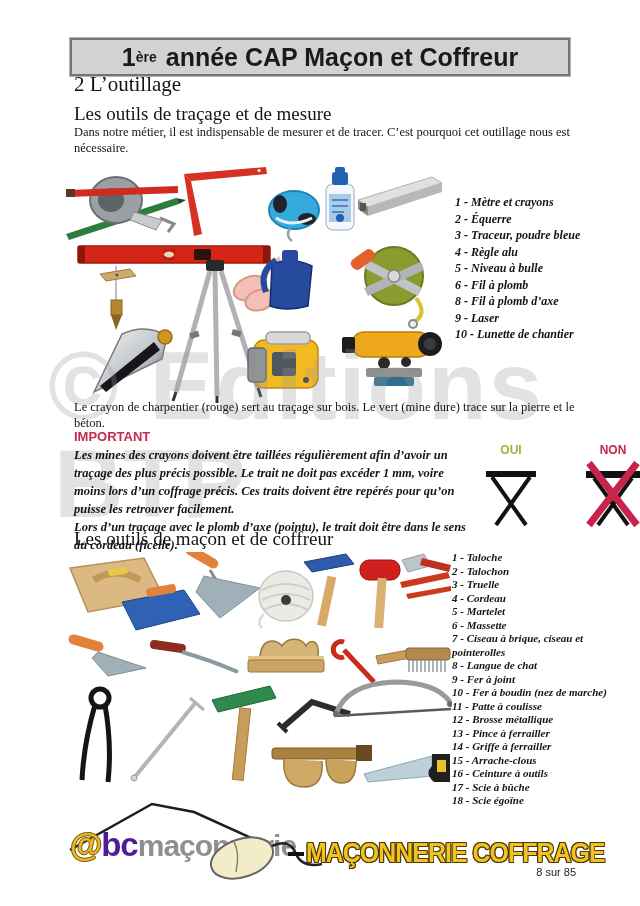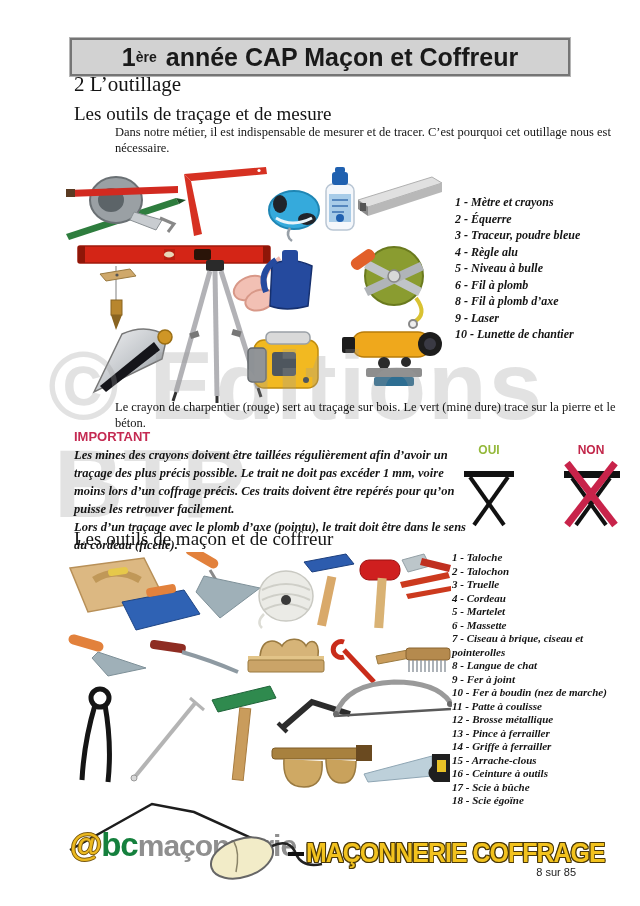--- a/index.html
+++ b/index.html
@@ -12,21 +12,21 @@
     display:flex; align-items:center; justify-content:center;
     font-family:"Liberation Sans", sans-serif; font-weight:bold; font-size:25px; color:#1a1a1a; }
   .header-box sup { font-size:14px; vertical-align:super; line-height:0; }
   .header-rest { margin-left:9px;text-align:center; }
 
   .h-chapter { position:absolute; left:74px; top:72px; font-size:21px; font-weight:400; }
   .h-sub { position:absolute; font-size:19px; font-weight:400; }
   .h-sub1 { left:74px; top:103px; }
   .h-sub2 { left:74px; top:528px; }
 
-  .body-text { position:absolute; font-size:12.5px; line-height:16px;margin-left:41px; }
+  .body-text { position:absolute; font-size:12.5px; line-height:16px; }
   .p-intro { left:74px; top:124px; width:500px; }
   .p-crayon { left:74px; top:399px; width:505px; z-index:2; }
 
   .important-label { position:absolute; left:74px; top:429px; z-index:2;
     font-family:"Liberation Sans", sans-serif; font-weight:bold; font-size:13px; color:#c42a52; }
   .p-important { position:absolute; left:74px; top:446px; width:402px; z-index:2;
     font-style:italic; font-weight:600; font-size:12.5px; line-height:18px; }
   .p-important .para2 { display:block; }
 
   
@@ -39,34 +39,34 @@
   .collage1 { left:64px; top:160px; }
   .collage2 { left:64px; top:552px; }
 
   
   .watermark { position:absolute; left:48px; top:336px; z-index:1; pointer-events:none;
     font-family:"Liberation Sans", sans-serif; font-weight:bold; color:#9a9a9a; opacity:0.28; }
   .watermark .wline1 { font-size:96px; letter-spacing:2px; line-height:100px; }
   .watermark .wline2 { font-size:96px; line-height:96px; margin-left:6px; }
 
   
-  .ouinon { position:absolute; left:460px; top:443px; width:152px; z-index:2;
+  .ouinon { position:absolute; left:482px; top:443px; width:152px; z-index:2;
     display:flex; gap:44px; }
   .ouinon .col { display:flex; flex-direction:column; align-items:center; width:60px; }
   .ouinon .lbl { font-family:"Liberation Sans", sans-serif; font-weight:bold; font-size:12px; margin-bottom:4px; }
   .lbl-oui { color:#94b83a; }
   .lbl-non { color:#c2274a; }
 
   
   .footer-logo { position:absolute; left:64px; top:796px; width:260px; height:92px; z-index:2; }
   .roof-svg { position:absolute; left:4px; top:-4px; }
   .logo-text { position:absolute; left:6px; top:30px; white-space:nowrap;
     font-family:"Liberation Sans", sans-serif; font-weight:bold; letter-spacing:-1px; }
   .logo-at { font-size:33px; color:#ecb91e; text-shadow:1px 0 #7a5a10,-1px 0 #7a5a10,0 1px #7a5a10,0 -1px #7a5a10; }
-  .logo-bc { font-size:33px; color:#15803d; }
+  .logo-bc { font-size:33px; color:#4c1d95; }
   .logo-name { font-size:30px; color:#8f8f8f; }
   .mouse-svg { position:absolute; left:136px; top:34px; }
 
   .banner { position:absolute; left:306px; top:838px; z-index:2;
     font-family:"Liberation Sans", sans-serif; font-weight:bold; font-size:27px;
     color:#f2c21e; letter-spacing:-1px; transform:scaleX(0.92); transform-origin:left center;
     text-shadow:1px 0 #4a3808,-1px 0 #4a3808,0 1px #4a3808,0 -1px #4a3808,
       1px 1px #4a3808,-1px -1px #4a3808,1px -1px #4a3808,-1px 1px #4a3808; }
   .banner-dash { position:absolute; left:288px; top:852px; width:16px; height:4px; background:#111; z-index:2; }
 

